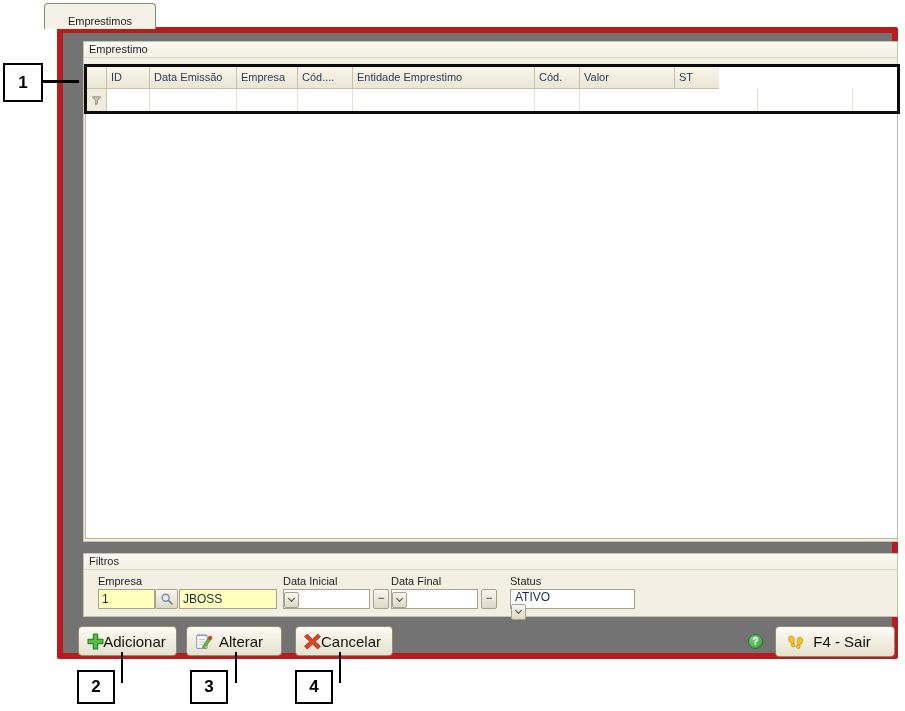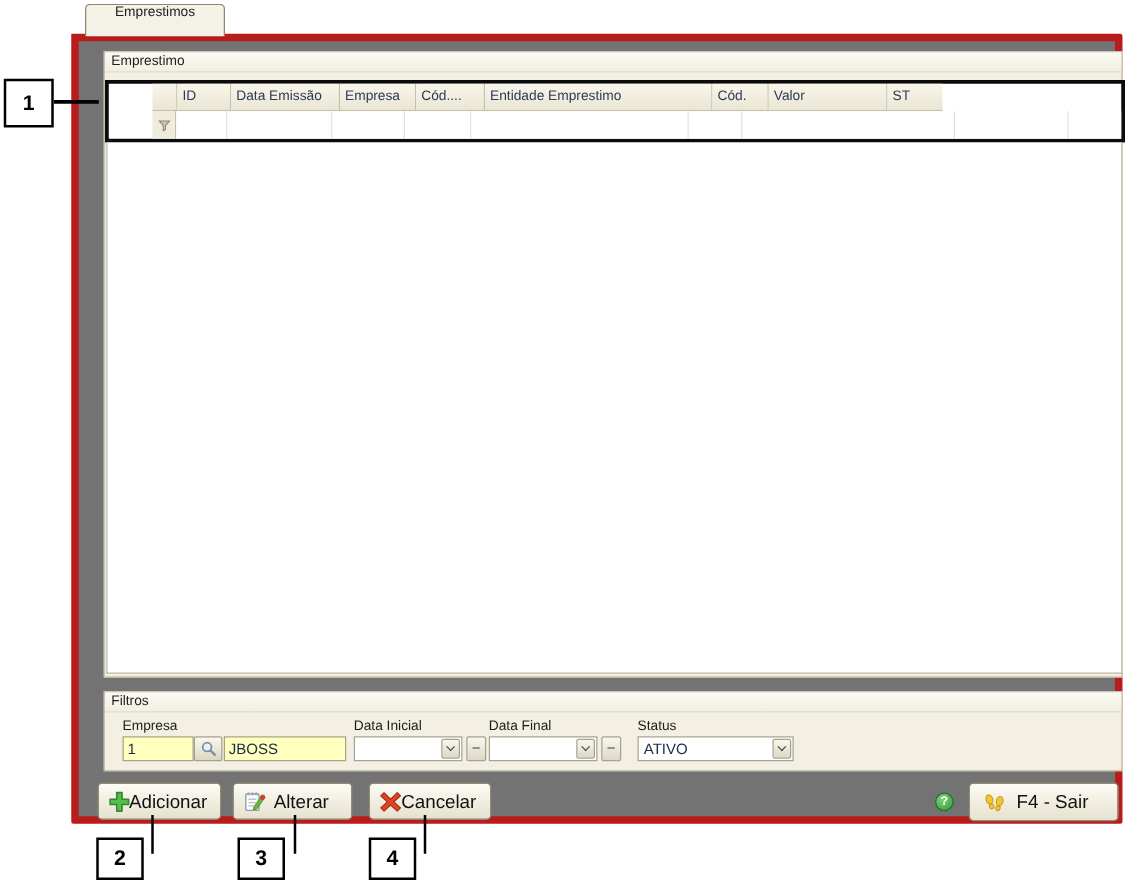--- a/index.html
+++ b/index.html
@@ -1,24 +1,24 @@
 <!DOCTYPE html>
 <html><head>
 <meta charset="utf-8">
 <style>
   * { box-sizing: border-box; margin: 0; padding: 0; }
   html,body { width:905px; height:711px; background:#ffffff; position:relative;
               font-family:"Liberation Sans", sans-serif; overflow:hidden; }
 
   
   .tab {
-    position:absolute; left:68px; top:3px; width:112px; height:26px; z-index:3;
+    position:absolute; left:44px; top:3px; width:112px; height:26px; z-index:3;
     background:#f4f2e6; border:1px solid #8a8a74; border-bottom:none;
     border-radius:4px 4px 0 0; font-size:11px; color:#1c1c1c;
-    display:flex; align-items:flex-start; justify-content:center; padding-bottom:2px;
+    display:flex; align-items:flex-end; justify-content:center; padding-bottom:2px;
   }
   .window {
     position:absolute; left:57px; top:27px; width:841px; height:632px;
     background:#737373; border:6px solid #b91c1c; border-radius:0 2px 2px 2px; z-index:1;
   }
 
   
   .panel {
     position:absolute; background:#f3f0e3; border:1px solid #c7c3af;
   }
@@ -27,21 +27,21 @@
   .panel-caption {
     height:16px; line-height:15px; padding-left:5px; font-size:11px; color:#1e1e1e;
     background:linear-gradient(#fbfaf3,#f2efe2); border-bottom:1px solid #dfdbca;
   }
 
   
   .grid-outline {
     position:absolute; left:0; top:22px; width:816px; height:50px;
     border:3px solid #0b0b0b; background:#fff;
   }
-  .grid-row { display:flex; height:22px;margin-left:35px; }
+  .grid-row { display:flex; height:22px; }
   .hcell {
     height:22px; border-right:1px solid #c6c1ab; border-bottom:1px solid #c6c1ab;
     background:linear-gradient(#f9f6eb,#eae6d4);
     font-size:11px; color:#2c3a57; padding:4px 0 0 4px;
     overflow:hidden; white-space:nowrap;
   }
   .fcell {
     height:22px; border-right:1px solid #e2dfd2; background:#ffffff;
   }
   .fcell.indicator {
@@ -59,21 +59,21 @@
     position:absolute; height:20px; background:#ffffbe; border:1px solid #a7a28e;
     font-size:12px; color:#1b2a45; padding:0 3px; font-family:"Liberation Sans",sans-serif;
   }
   .mini-btn {
     position:absolute; height:20px; background:linear-gradient(#f9f7ef,#dcd8c6);
     border:1px solid #a7a28e; border-radius:2px;
     display:flex; align-items:center; justify-content:center;
   }
   .combo {
     position:absolute; height:20px; background:#ffffff; border:1px solid #a7a28e;
-    font-size:11px; color:#1b2a45; display:flex; align-items:center;
+    font-size:11px; color:#1b2a45; display:flex; flex-direction:column;
   }
   .combo .combo-text { flex:1 1 auto; padding-left:4px; font-size:12px; }
   .combo .arrow-btn {
     width:15px; height:16px; margin-right:1px; flex:0 0 auto;
     background:linear-gradient(#f9f7ef,#dcd8c6); border:1px solid #a7a28e; border-radius:2px;
     display:flex; align-items:center; justify-content:center;
   }
   .chevron {
     display:inline-block; width:5px; height:5px; margin-top:-3px;
     border-right:1.4px solid #49493f; border-bottom:1.4px solid #49493f;

